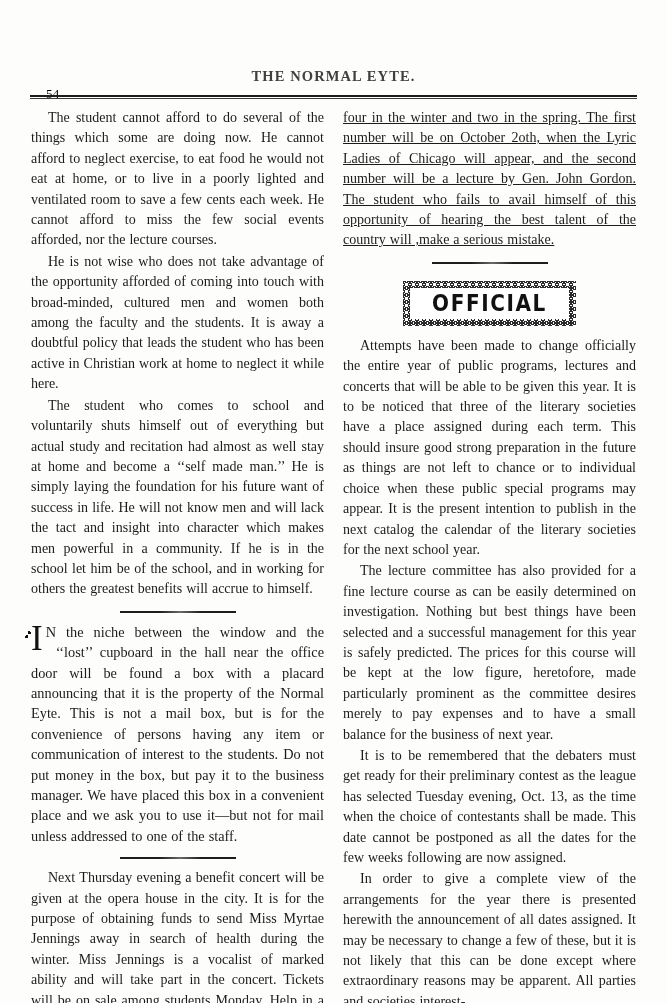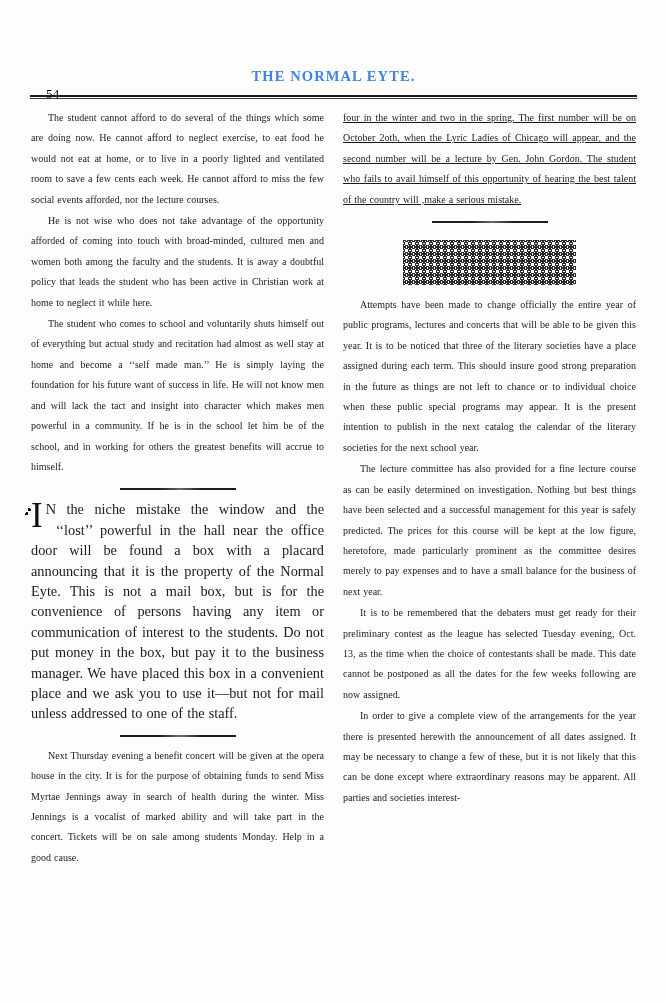--- a/index.html
+++ b/index.html
@@ -42,21 +42,21 @@
   }
   .head-title {
     position: absolute;
     left: 0;
     top: 0;
     width: 607px;
     text-align: center;
     font-weight: bold;
     font-size: 14.5px;
     letter-spacing: 1.1px;
-    color: #3b82f6;
+    color: #404040;
   }
   .head-rule {
     position: absolute;
     left: 30px;
     top: 95px;
     width: 607px;
     height: 4px;
   }
   .head-rule .r1 {
     position: absolute; left: 0; top: 0;
@@ -75,21 +75,21 @@
     top: 108px;
     width: 293px;
   }
   .col-left  { left: 31px;  }
   .col-right { left: 343px; }
 
   p.para {
     margin: 0 0 1px 0;
     text-align: justify;
     text-align-last: left;
-    font-size: 10px;
+    font-size: 14px;
     line-height: 20.4px;
     text-indent: 17px;
     word-spacing: .5px;
     color: #1b1b1b;
   }
   p.para.no-indent { text-indent: 0; text-decoration: underline; }
 
   
   .divider {
     position: relative;
@@ -202,22 +202,22 @@
     <p class="para">The student cannot afford to do several of the things which some are doing now. He cannot afford to neglect exercise, to eat food he would not eat at home, or to live in a poorly lighted and ventilated room to save a few cents each week. He cannot afford to miss the few social events afforded, nor the lecture courses.</p>
     <p class="para">He is not wise who does not take advantage of the opportunity afforded of coming into touch with broad-minded, cultured men and women both among the faculty and the students. It is away a doubtful policy that leads the student who has been active in Christian work at home to neglect it while here.</p>
     <p class="para">The student who comes to school and voluntarily shuts himself out of everything but actual study and recitation had almost as well stay at home and become a ‘‘self made man.’’ He is simply laying the foundation for his future want of success in life. He will not know men and will lack the tact and insight into character which makes men powerful in a community. If he is in the school let him be of the school, and in working for others the greatest benefits will accrue to himself.</p>
 
     <div class="divider">
         <i></i>
       </div>
 
     <div class="dropcap-para">
       <span class="dropcap">I</span>
-      <span class="dropcap-body"><span>N the niche mistake the window and the</span>
-        <span class="dropcap-line2">‘‘lost’’ powerful in the hall near the office</span>
+      <span class="dropcap-body"><span>N the niche between the window and the</span>
+        <span class="dropcap-line2">‘‘lost’’ cupboard in the hall near the office</span>
         <span>door will be found a box with a placard announcing that it is the property of the Normal Eyte. This is not a mail box, but is for the convenience of persons having any item or communication of interest to the students. Do not put money in the box, but pay it to the business manager. We have placed this box in a convenient place and we ask you to use it—but not for mail unless addressed to one of the staff.</span></span>
     </div>
 
     <div class="divider">
         <i></i>
       </div>
 
     <p class="para">Next Thursday evening a benefit concert will be given at the opera house in the city. It is for the purpose of obtaining funds to send Miss Myrtae Jennings away in search of health during the winter. Miss Jennings is a vocalist of marked ability and will take part in the concert. Tickets will be on sale among students Monday. Help in a good cause.</p>
 
   </div>
@@ -225,20 +225,23 @@
   <div class="col col-right">
 
     <p class="para no-indent">four in the winter and two in the spring. The first number will be on October 2oth, when the Lyric Ladies of Chicago will appear, and the second number will be a lecture by Gen. John Gordon. The student who fails to avail himself of this opportunity of hearing the best talent of the country will ,make a serious mistake.</p>
 
     <div class="divider">
         <i></i>
       </div>
 
     <div class="official-banner">
       <div class="official-border"></div>
+      <div class="official-inner">
+        <span class="official-text">OFFICIAL</span>
+      </div>
     </div>
 
     <p class="para">Attempts have been made to change officially the entire year of public programs, lectures and concerts that will be able to be given this year. It is to be noticed that three of the literary societies have a place assigned during each term. This should insure good strong preparation in the future as things are not left to chance or to individual choice when these public special programs may appear. It is the present intention to publish in the next catalog the calendar of the literary societies for the next school year.</p>
     <p class="para">The lecture committee has also provided for a fine lecture course as can be easily determined on investigation. Nothing but best things have been selected and a successful management for this year is safely predicted. The prices for this course will be kept at the low figure, heretofore, made particularly prominent as the committee desires merely to pay expenses and to have a small balance for the business of next year.</p>
     <p class="para">It is to be remembered that the debaters must get ready for their preliminary contest as the league has selected Tuesday evening, Oct. 13, as the time when the choice of contestants shall be made. This date cannot be postponed as all the dates for the few weeks following are now assigned.</p>
     <p class="para">In order to give a complete view of the arrangements for the year there is presented herewith the announcement of all dates assigned. It may be necessary to change a few of these, but it is not likely that this can be done except where extraordinary reasons may be apparent. All parties and societies interest-</p>
 
   </div>
 
 </div>

